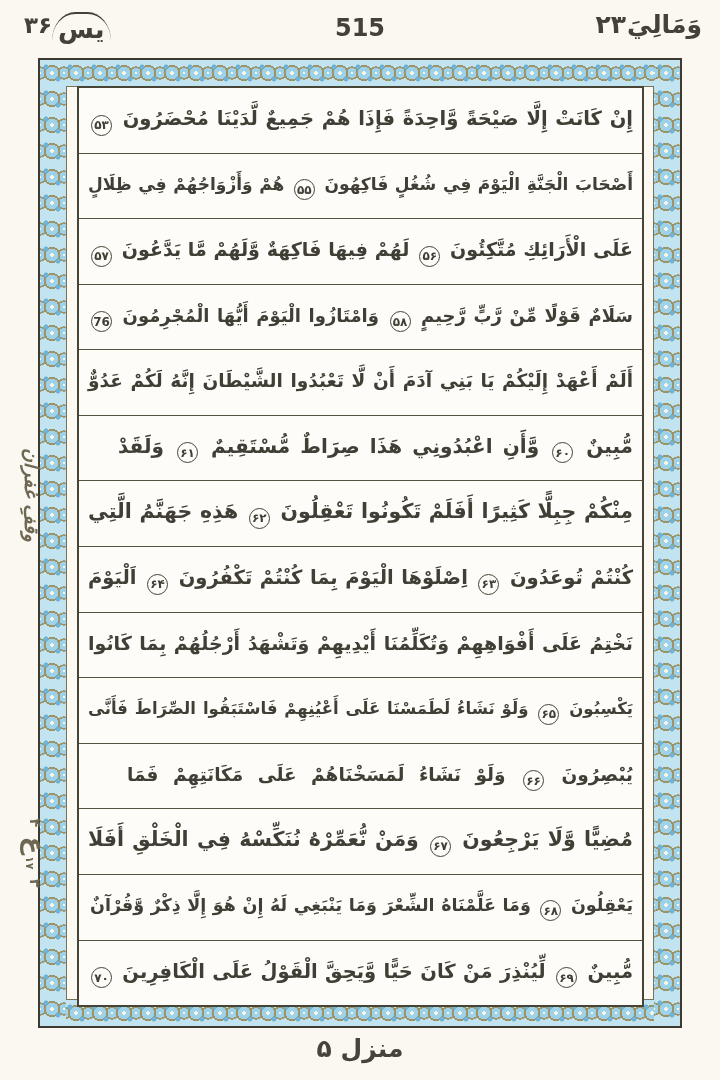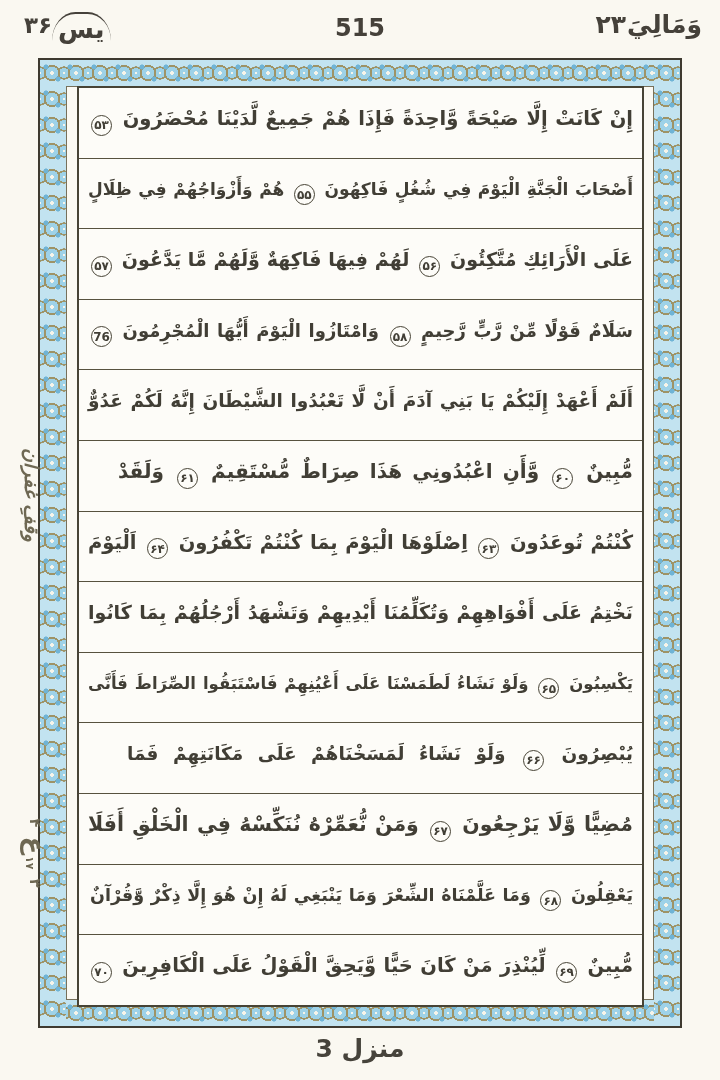--- a/index.html
+++ b/index.html
@@ -87,34 +87,35 @@
   </div>
 
   <div class="textbox">
     <div class="lines">
         <div class="mline" style="font-size: 19.5px;">إِنْ كَانَتْ إِلَّا صَيْحَةً وَّاحِدَةً فَإِذَا هُمْ جَمِيعٌ لَّدَيْنَا مُحْضَرُونَ <span class="ayah">۵۳</span></div>
         <div class="mline" style="font-size: 17px;">أَصْحَابَ الْجَنَّةِ الْيَوْمَ فِي شُغُلٍ فَاكِهُونَ <span class="ayah">۵۵</span> هُمْ وَأَزْوَاجُهُمْ فِي ظِلَالٍ</div>
         <div class="mline" style="font-size: 19px;">عَلَى الْأَرَائِكِ مُتَّكِئُونَ <span class="ayah">۵۶</span> لَهُمْ فِيهَا فَاكِهَةٌ وَّلَهُمْ مَّا يَدَّعُونَ <span class="ayah">۵۷</span></div>
         <div class="mline" style="font-size: 18px;">سَلَامٌ قَوْلًا مِّنْ رَّبٍّ رَّحِيمٍ <span class="ayah">۵۸</span> وَامْتَازُوا الْيَوْمَ أَيُّهَا الْمُجْرِمُونَ <span class="ayah">76</span></div>
         <div class="mline" style="font-size: 18.5px;">أَلَمْ أَعْهَدْ إِلَيْكُمْ يَا بَنِي آدَمَ أَنْ لَّا تَعْبُدُوا الشَّيْطَانَ إِنَّهُ لَكُمْ عَدُوٌّ</div>
         <div class="mline" style="font-size: 20px; padding-left: 39px;">مُّبِينٌ <span class="ayah">۶۰</span> وَّأَنِ اعْبُدُونِي هَذَا صِرَاطٌ مُّسْتَقِيمٌ <span class="ayah">۶۱</span> وَلَقَدْ أَضَلَّ</div>
+        <div class="mline" style="font-size: 20.5px;">مِنْكُمْ جِبِلًّا كَثِيرًا أَفَلَمْ تَكُونُوا تَعْقِلُونَ <span class="ayah">۶۲</span> هَذِهِ جَهَنَّمُ الَّتِي</div>
         <div class="mline" style="font-size: 19.5px;">كُنْتُمْ تُوعَدُونَ <span class="ayah">۶۳</span> اِصْلَوْهَا الْيَوْمَ بِمَا كُنْتُمْ تَكْفُرُونَ <span class="ayah">۶۴</span> اَلْيَوْمَ</div>
         <div class="mline" style="font-size: 19px;">نَخْتِمُ عَلَى أَفْوَاهِهِمْ وَتُكَلِّمُنَا أَيْدِيهِمْ وَتَشْهَدُ أَرْجُلُهُمْ بِمَا كَانُوا</div>
         <div class="mline" style="font-size: 16.5px;">يَكْسِبُونَ <span class="ayah">۶۵</span> وَلَوْ نَشَاءُ لَطَمَسْنَا عَلَى أَعْيُنِهِمْ فَاسْتَبَقُوا الصِّرَاطَ فَأَنَّى</div>
         <div class="mline" style="font-size: 18.5px; padding-left: 48px;">يُبْصِرُونَ <span class="ayah">۶۶</span> وَلَوْ نَشَاءُ لَمَسَخْنَاهُمْ عَلَى مَكَانَتِهِمْ فَمَا اسْتَطَاعُوا</div>
         <div class="mline" style="font-size: 20.5px;">مُضِيًّا وَّلَا يَرْجِعُونَ <span class="ayah">۶۷</span> وَمَنْ نُّعَمِّرْهُ نُنَكِّسْهُ فِي الْخَلْقِ أَفَلَا</div>
         <div class="mline" style="font-size: 17.5px; padding-left: 11px;">يَعْقِلُونَ <span class="ayah">۶۸</span> وَمَا عَلَّمْنَاهُ الشِّعْرَ وَمَا يَنْبَغِي لَهُ إِنْ هُوَ إِلَّا ذِكْرٌ وَّقُرْآنٌ</div>
         <div class="mline" style="font-size: 19.5px;">مُّبِينٌ <span class="ayah">۶۹</span> لِّيُنْذِرَ مَنْ كَانَ حَيًّا وَّيَحِقَّ الْقَوْلُ عَلَى الْكَافِرِينَ <span class="ayah">۷۰</span></div>
       </div>
   </div>
 
   <div class="waqf-note">وقفِ غفران</div>
 
   <div class="ruku-marker">
     <span class="rk-top">۴</span>
     <span class="rk-ain">ع</span>
     <span class="rk-count">۱۷</span>
     <span class="rk-bottom">۳</span>
   </div>
 
-  <div class="footer">منزل 3</div>
+  <div class="footer">منزل ۵</div>
 
 </div>
 
 </body></html>

